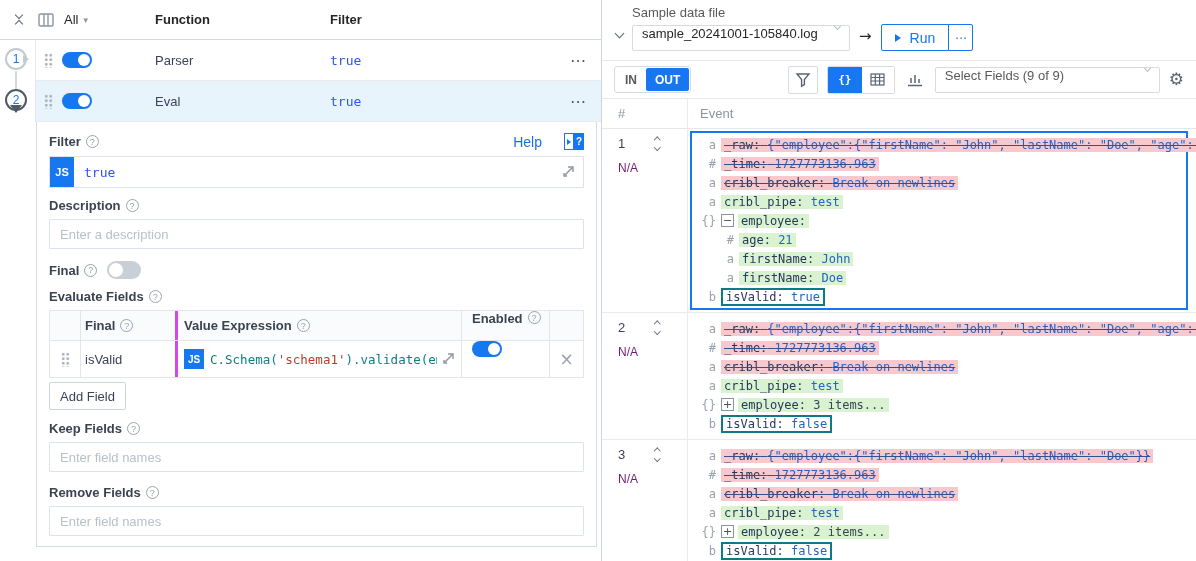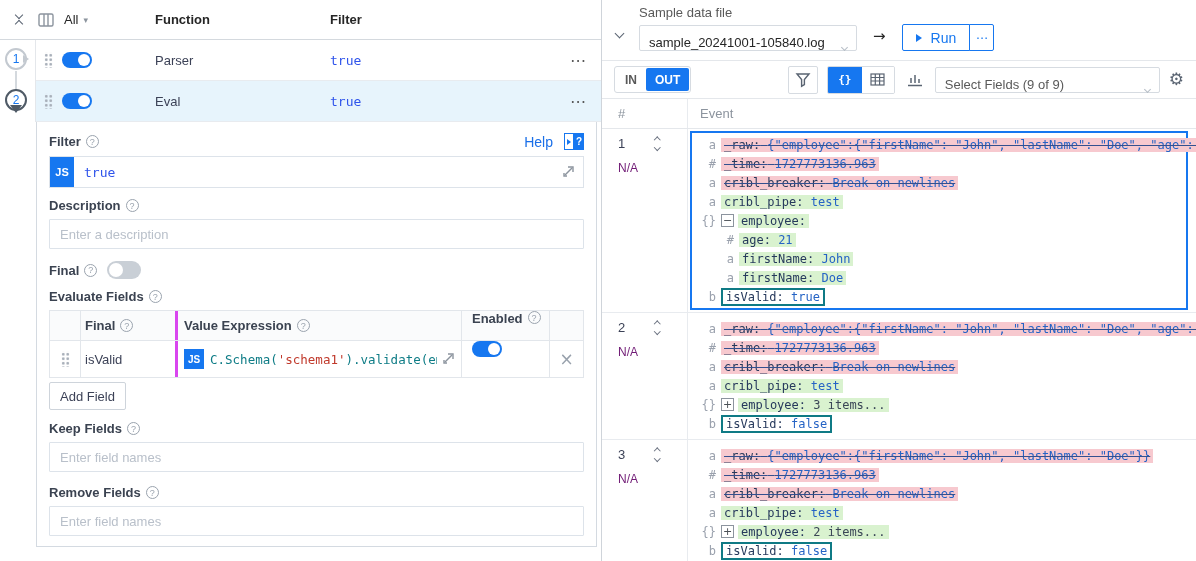--- a/index.html
+++ b/index.html
@@ -44,21 +44,21 @@
   .fn-name { position:absolute; left:119px; color:#3c4257; }
   .fn-filter { position:absolute; left:294px; font-family:"DejaVu Sans Mono", monospace; color:#2f54eb; }
   .dots { position:absolute; right:14px; color:#595959; font-size:16px; letter-spacing:1px; cursor:pointer; font-family:"DejaVu Sans", sans-serif; }
 
   .detail { margin-left:36px; margin-right:4px; margin-bottom:14px; border:1px solid #d4dae1; border-top:none;
             flex:1; padding:8px 12px; overflow:hidden; background:#fff; }
   .lbl-row { display:flex; align-items:center; margin:3px 0 6px; }
   .lbl { font-weight:700; color:#3b4351; }
   .qmark { width:13px; height:13px; border:1px solid #9aa3ae; border-radius:50%; color:#9aa3ae; font-size:9px;
            display:inline-flex; align-items:center; justify-content:center; margin-left:5px; flex-shrink:0; }
-  .help-wrap { margin-left:auto; display:flex; align-items:center; gap:11px; }
+  .help-wrap { margin-left:auto; display:flex; align-items:center; gap:22px; }
   .help { color:#1a6fe8; font-size:14px; text-decoration:none; cursor:pointer; }
   .help-ic { display:flex; height:17px; cursor:pointer; }
   .help-ic .pl { width:10px; border:1.5px solid #1677f0; background:#fff; display:flex; align-items:center; justify-content:center; }
   .play { width:0; height:0; border-left:6px solid #1677f0; border-top:4px solid transparent; border-bottom:4px solid transparent; }
   .help-ic .pl .play { border-left-width:4px; border-top-width:3px; border-bottom-width:3px; }
   .help-ic b { width:10px; background:#1677f0; color:#fff; font-size:10px; display:flex; align-items:center; justify-content:center; }
 
   .code-input { height:32px; border:1px solid #dde3ea; display:flex; align-items:center; margin-bottom:10px; position:relative; }
   .js-badge { background:#1677f0; color:#fff; font-weight:700; font-size:11px; display:flex; align-items:center; justify-content:center; }
   .code-input .js-badge { align-self:stretch; width:24px; }
@@ -86,26 +86,26 @@
   .ft-row .js-badge { width:20px; height:20px; font-size:10px; margin-right:6px; flex-shrink:0; }
   .expr { font-family:"DejaVu Sans Mono", monospace; font-size:12.5px; white-space:nowrap; overflow:hidden; }
   .ex-code { color:#0e7c86; } .ex-str { color:#c0392b; }
   .ft-c2 .expand-ic { margin-left:4px; flex-shrink:0; }
   .xicon { color:#98a1ac; font-size:17px; cursor:pointer; font-family:"DejaVu Sans", sans-serif; }
   .add-btn { border:1px solid #ced4db; background:#fff; height:28px; padding:0 10px; font-size:13px; color:#3c4257;
              border-radius:2px; margin:4px 0 8px; font-family:inherit; cursor:pointer; }
 
   
   .right { flex:1; display:flex; flex-direction:column; min-width:0; }
-  .topbar { height:61px; border-bottom:1px solid #e4e7eb; display:flex; align-items:flex-end; padding:0 10px 9px 14px; gap:16px; flex-shrink:0; }
+  .topbar { height:61px; border-bottom:1px solid #e4e7eb; display:flex; align-items:flex-end; padding:0 10px 9px 14px; gap:9px; flex-shrink:0; }
   .big-chev { color:#5a6472; margin-bottom:11px; }
   .big-chev .chev { width:7px; height:7px; }
   .fgroup { display:flex; flex-direction:column; gap:5px; }
   .fgroup label { color:#595959; }
-  .dd { height:26px; border:1px solid #d6dbe1; border-radius:2px; display:flex; align-items:flex-end; padding:0 9px;
+  .dd { height:26px; border:1px solid #d6dbe1; border-radius:2px; display:flex; align-items:flex-start; padding:0 9px;
         color:#262626; gap:6px; background:#fff; cursor:pointer; }
   .dd .v { flex:1; white-space:nowrap; overflow:hidden; }
   .dd .chev { width:5px; height:5px; color:#b6bdc6; margin-top:-2px; }
   .dd.disabled { background:#f5f6f7; color:#b9c0ca; cursor:default; }
   .sample-dd, .pipe-dd { width:218px; }
   .arrow { margin-bottom:6px; font-size:15px; color:#262626; font-family:"DejaVu Sans", sans-serif; }
   .run-split { display:flex; height:27px; }
   .run-btn { display:flex; align-items:center; gap:9px; border:1px solid #1677f0; background:#fff; color:#1677f0;
              font-size:14px; padding:0 13px; border-radius:2px 0 0 2px; font-family:inherit; cursor:pointer; }
   .run-more { border:1px solid #1677f0; margin-left:-1px; background:#fff; color:#1677f0; width:25px;

